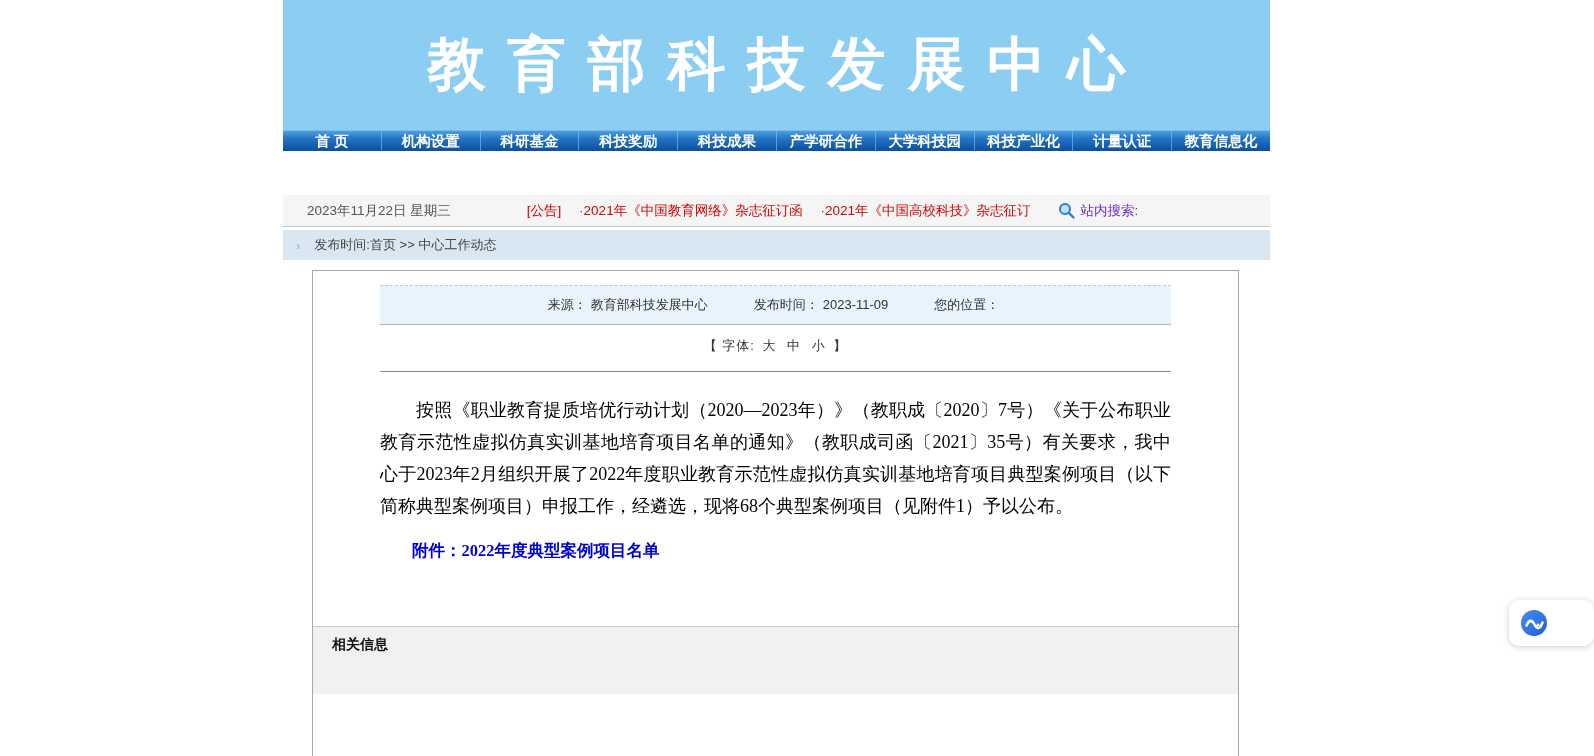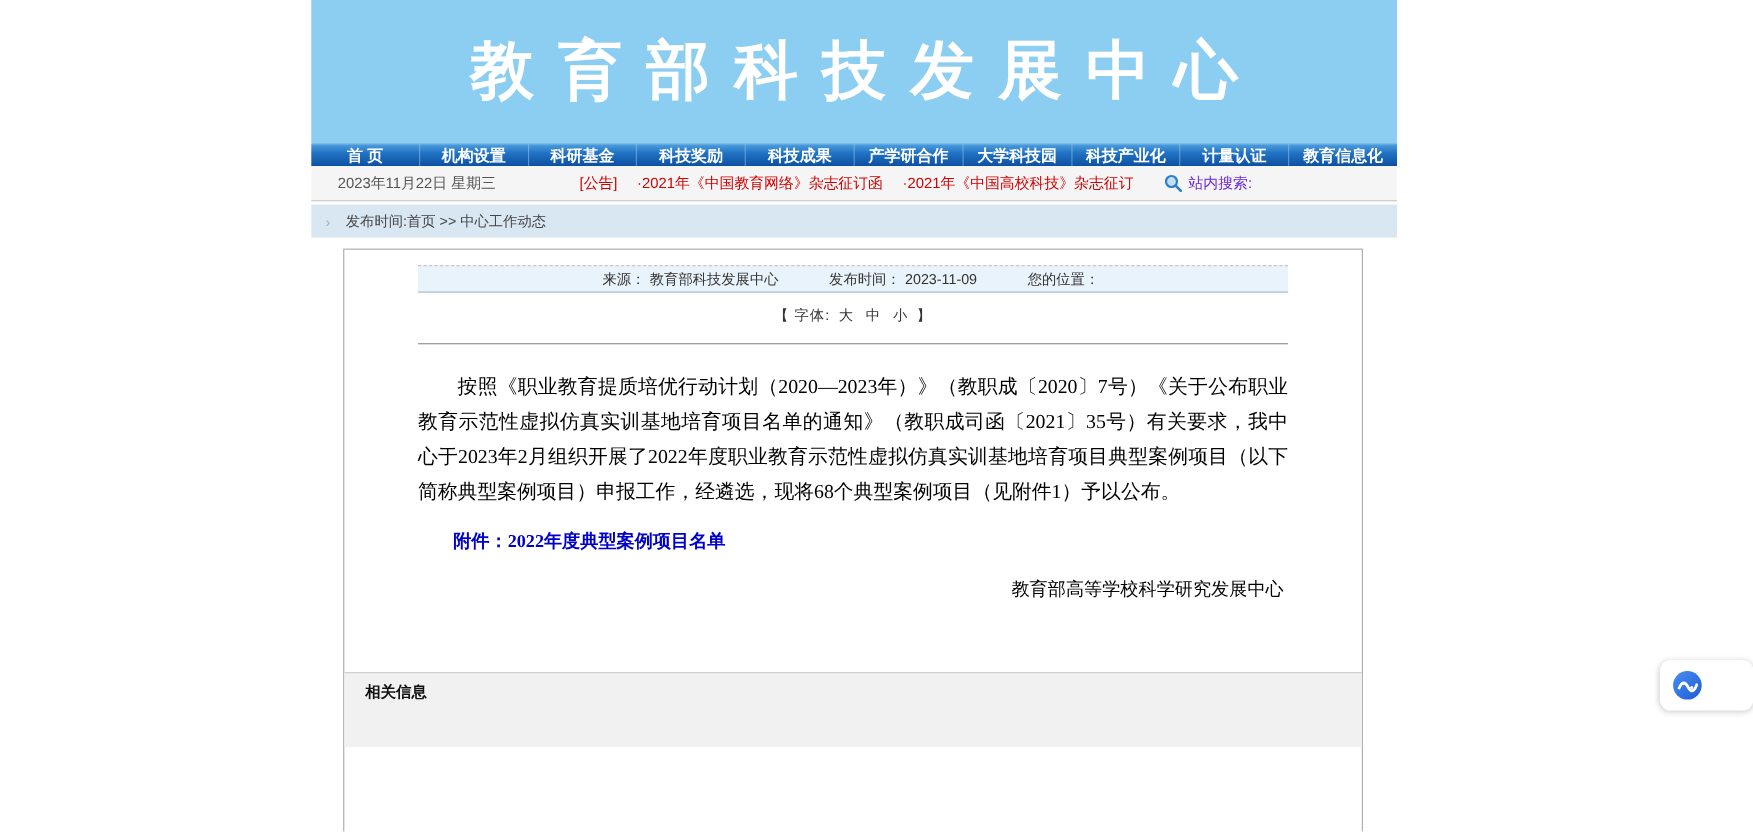--- a/index.html
+++ b/index.html
@@ -19,39 +19,39 @@
   .nav { height:21px; display:flex; align-items:stretch;
          background:linear-gradient(180deg,#4d9fde 0%,#2273c4 40%,#0c4fa2 100%);
          border-top:1px solid #7fb9e8; }
   .nav-item { flex:1; display:flex; align-items:center; justify-content:center;
               color:#fff; font-size:14.5px; font-weight:bold; white-space:nowrap;
               border-right:1px solid rgba(150,200,240,.55); cursor:pointer; }
   .nav-item:last-child { border-right:none; }
 
   
   .infobar { height:32px; background:#f5f5f5; border-bottom:1px solid #c6c6c6;
-             display:flex; align-items:center; font-size:13.5px; white-space:nowrap; }
+             display:flex; align-items:center; font-size:13.5px; white-space:nowrap;margin-top:44px; }
   .infobar .date { margin-left:24px; color:#555; }
   .infobar .announce { margin-left:76px; color:#d20000; }
   .infobar .announce span { margin-right:14px; }
   .infobar .search { margin-left:14px; display:flex; align-items:center; color:#6d28d9; }
   .infobar .search svg { margin-right:5px; }
 
   
   .crumbwrap { margin-top:3px; height:30px; background:#d9e7f3; display:flex; align-items:center;
                font-size:13px; color:#444; }
   .crumb-arrow { color:#9ab0c4; margin-left:13px; margin-right:14px; font-size:13px; }
 
   
   .contentbox { margin-left:29px; margin-top:10px; width:927px; height:700px;
                 background:#fff; border:1px solid #a9a9a9; padding:0 67px; }
 
   .art-title { margin-top:37px; text-align:center; color:#e60000; font-size:21px; font-weight:bold; }
 
-  .metabar { margin-top:14px; height:25px; background:#e9f3fb;
+  .metabar { margin-top:14px; height:40px; background:#e9f3fb;
              border-top:1px dashed #c9c9c9; border-bottom:1px solid #9db9d0;
              display:flex; align-items:center; justify-content:center; gap:42px;
              font-size:13px; color:#333; }
   .metabar .pair span { margin-right:4px; }
 
   .fontbar { margin-top:12px; text-align:center; font-size:13px; color:#333; letter-spacing:1px; }
   .fontbar .fsize { cursor:pointer; margin:0 3px; }
 
   .rule { margin-top:16px; border-top:1px solid #8a8a8a; }
 
@@ -146,21 +146,20 @@
     </div>
 
     <div class="rule"></div>
 
     <p class="art-body">按照《职业教育提质培优行动计划（2020—2023年）》（教职成〔2020〕7号）《关于公布职业教育示范性虚拟仿真实训基地培育项目名单的通知》（教职成司函〔2021〕35号）有关要求，我中心于2023年2月组织开展了2022年度职业教育示范性虚拟仿真实训基地培育项目典型案例项目（以下简称典型案例项目）申报工作，经遴选，现将68个典型案例项目（见附件1）予以公布。</p>
 
     <div class="attach">
       <a href="#">附件：2022年度典型案例项目名单</a>
     </div>
 
-    <div class="signer">教育部高等学校科学研究发展中心</div>
 
     <div class="related">
       <div class="rtitle">相关信息</div>
     </div>
 
   </div>
 </div>
 
 <div class="floatwidget">
   <svg class="wicon" viewBox="0 0 28 28">

